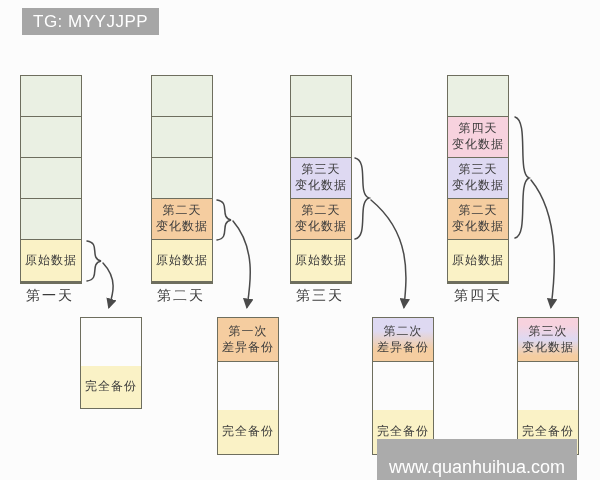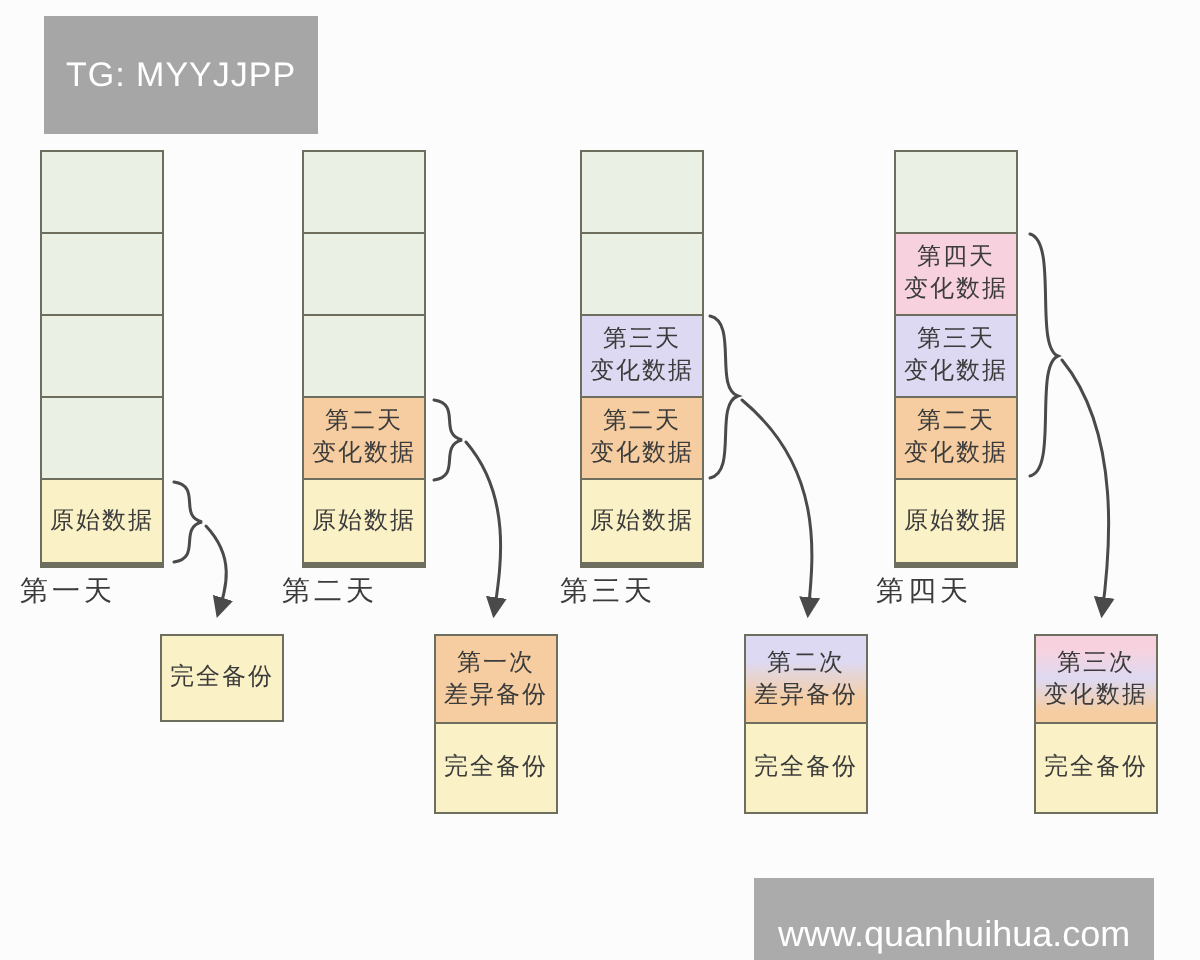--- a/index.html
+++ b/index.html
@@ -5,21 +5,21 @@
   html,body { margin:0; padding:0; background:#ffffff; }
   .canvas {
     position:relative; width:600px; height:480px;
     background:#fcfcfc; overflow:hidden;
     font-family:"Liberation Sans", sans-serif;
     color:#3b3b3b;
   }
   .badge {
     position:absolute; left:22px; top:8px;
     background:#a6a6a6; color:#ffffff;
-    font-size:17px; line-height:27px; padding:16px 11px;
+    font-size:17px; line-height:27px; padding:0 11px;
     letter-spacing:0.5px;
   }
   .watermark {
     position:absolute; left:377px; top:439px;
     background:#ababab; color:#ffffff;
     font-size:18px; line-height:34px; padding:11px 12px;
   }
   .stack {
     position:absolute; top:75px; width:60px;
     border:1.5px solid #6e6e5e; border-bottom-width:3px;
@@ -31,25 +31,25 @@
     display:flex; align-items:center; justify-content:center;
     text-align:center; font-size:12px; line-height:1.3;
     white-space:pre-line; letter-spacing:1px;
   }
   .stack .cell:last-child { border-bottom:none;text-align:center; }
   .backup {
     position:absolute; top:317px; width:60px;
     border:1.5px solid #6e6e5e;
   }
   .backup .cell { border-bottom:1.5px solid #6e6e5e; height:44px; }
-  .backup .cell:last-child { border-bottom:none; height:44px; }
+  .backup .cell:last-child { border-bottom:none; height:44px;margin-top:48px; }
   .backup .cell.single { height:42px; }
   .day-label {
     position:absolute; top:287px; width:80px;
-    text-align:left; font-size:14px; letter-spacing:2px;
+    text-align:center; font-size:14px; letter-spacing:2px;
   }
   .c-green  { background:#eaf0e3; }
   .c-yellow { background:#faf2c6; }
   .c-orange { background:#f5cda0; }
   .c-purple { background:#ded9f2; }
   .c-pink   { background:#f7d2de; }
   .c-grad-po  { background:linear-gradient(#ded9f2 30%, #f5cda0 75%); }
   .c-grad-ppo { background:linear-gradient(#f7d2de 15%, #ded9f2 50%, #f5cda0 88%); }
   .overlay { position:absolute; left:0; top:0; pointer-events:none; }
 </style>

